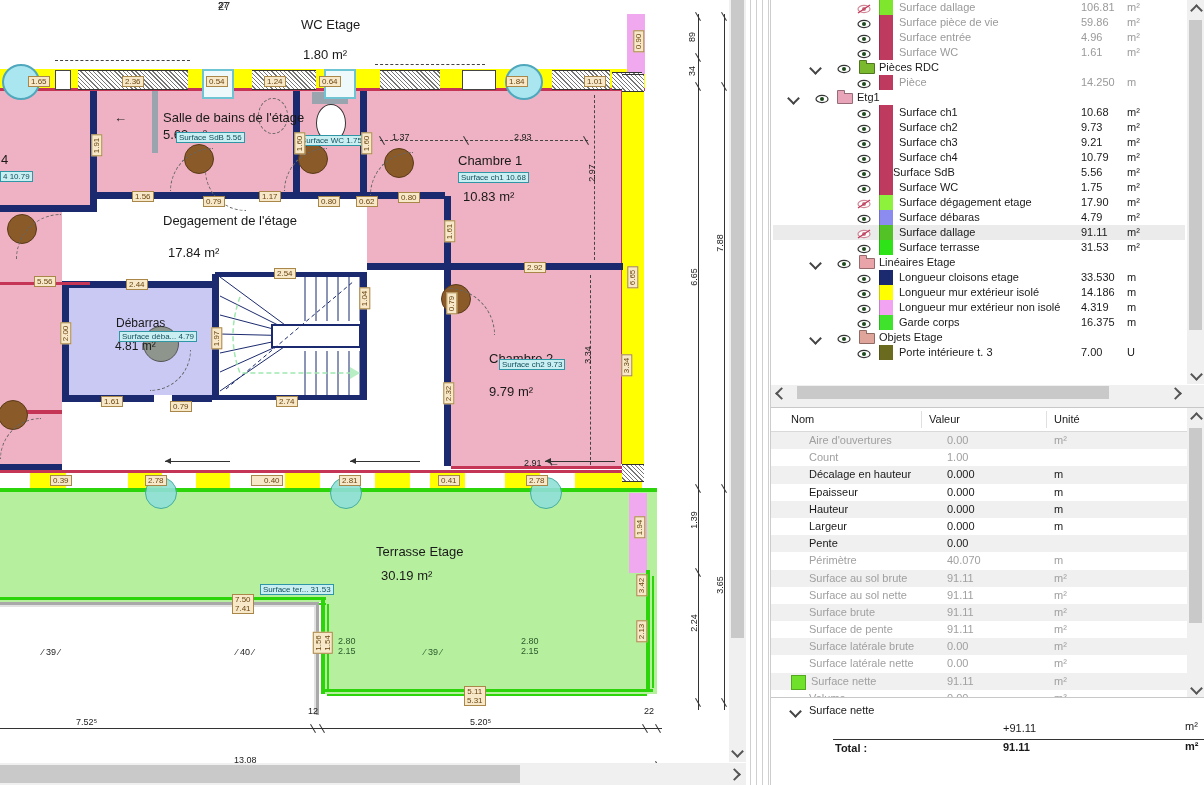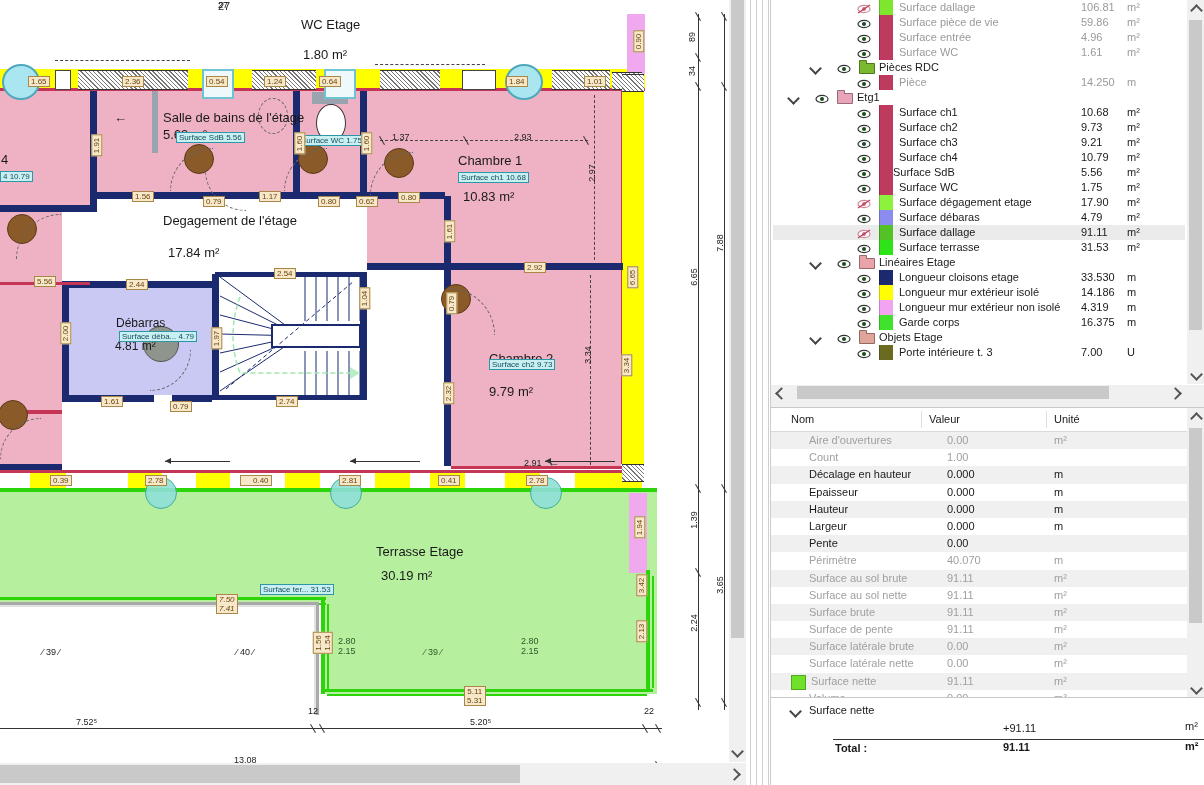--- a/index.html
+++ b/index.html
@@ -246,21 +246,21 @@
       <div class="abs roomlbl" style="left: 116px; top: 316px; font-size: 12px;">Débarras</div>
       <div class="abs roomlbl" style="left: 115px; top: 339px; font-size: 12px;">4.81 m²</div>
       <div class="abs roomlbl" style="left: 489px; top: 351px; font-size: 13px;">Chambre 2</div>
       <div class="abs roomlbl" style="left: 489px; top: 384px; font-size: 13px;">9.79 m²</div>
       <div class="abs roomlbl" style="left: 376px; top: 544px; font-size: 13px;">Terrasse Etage</div>
       <div class="abs roomlbl" style="left: 381px; top: 568px; font-size: 13px;">30.19 m²</div>
       <div class="abs tagc" style="left: 0px; top: 171px; max-width: 52px;">4 10.79</div>
       <div class="abs tagc" style="left: 176px; top: 132px; max-width: 70px;">Surface SdB 5.56</div>
       <div class="abs tagc" style="left: 298px; top: 135px; max-width: 64px;">Surface WC 1.75</div>
       <div class="abs tagc" style="left: 458px; top: 172px; max-width: 74px;">Surface ch1 10.68</div>
-      <div class="abs tagc" style="left: 489px; top: 359px; max-width: 70px;">Surface ch2 9.73</div>
+      <div class="abs tagc" style="left: 499px; top: 359px; max-width: 70px;">Surface ch2 9.73</div>
       <div class="abs tagc" style="left: 119px; top: 331px; max-width: 78px;">Surface déba... 4.79</div>
       <div class="abs tagc" style="left: 260px; top: 584px; max-width: 78px;">Surface ter... 31.53</div>
       <div class="abs tag" style="left: 28px; top: 76px;">1.65</div>
       <div class="abs tag" style="left: 122px; top: 76px;">2.36</div>
       <div class="abs tag" style="left: 206px; top: 76px;">0.54</div>
       <div class="abs tag" style="left: 264px; top: 76px;">1.24</div>
       <div class="abs tag" style="left: 319px; top: 76px;">0.64</div>
       <div class="abs tag" style="left: 506px; top: 76px;">1.84</div>
       <div class="abs tag" style="left: 584px; top: 76px;">1.01</div>
       <div class="abs tag rot" style="left: 628px; top: 36px;">0.90</div>
@@ -286,25 +286,25 @@
       <div class="abs tag rot" style="left: 55px; top: 328px;">2.00</div>
       <div class="abs tag rot" style="left: 206px; top: 333px;">1.97</div>
       <div class="abs tag" style="left: 101px; top: 396px;">1.61</div>
       <div class="abs tag" style="left: 170px; top: 401px;">0.79</div>
       <div class="abs tag rot" style="left: 441px; top: 298px;">0.79</div>
       <div class="abs tag rot" style="left: 439px; top: 226px;">1.61</div>
       <div class="abs tag rot" style="left: 438px; top: 388px;">2.32</div>
       <div class="abs tag" style="left: 34px; top: 276px;">5.56</div>
       <div class="abs tag" style="left: 50px; top: 475px;">0.39</div>
       <div class="abs tag" style="left: 145px; top: 475px;">2.78</div>
-      <div class="abs tag" style="left: 240px; top: 475px; padding-left: 12px;">0.40</div>
+      <div class="abs tag" style="left: 251px; top: 475px; padding-left: 12px;">0.40</div>
       <div class="abs tag" style="left: 339px; top: 475px;">2.81</div>
       <div class="abs tag" style="left: 438px; top: 475px;">0.41</div>
       <div class="abs tag" style="left: 526px; top: 475px;">2.78</div>
-      <div class="abs tag" style="left: 216px; top: 594px; font-style: italic;">7.50
+      <div class="abs tag" style="left: 232px; top: 594px;">7.50
 7.41</div>
       <div class="abs tag rot" style="left: 312px; top: 633px;">1.56
 1.54</div>
       <div class="abs tag" style="left: 464px; top: 686px;">5.11
 5.31</div>
       <div class="abs dim" style="left: 218px; top: 0px;">27</div>
       <div class="abs dim" style="left: 392px; top: 132px;">1.37</div>
       <div class="abs dim" style="left: 514px; top: 132px;">2.93</div>
       <div class="abs dim rot" style="left: 583px; top: 168px;">2.97</div>
       <div class="abs dim rot" style="left: 579px; top: 350px;">3.34</div>

